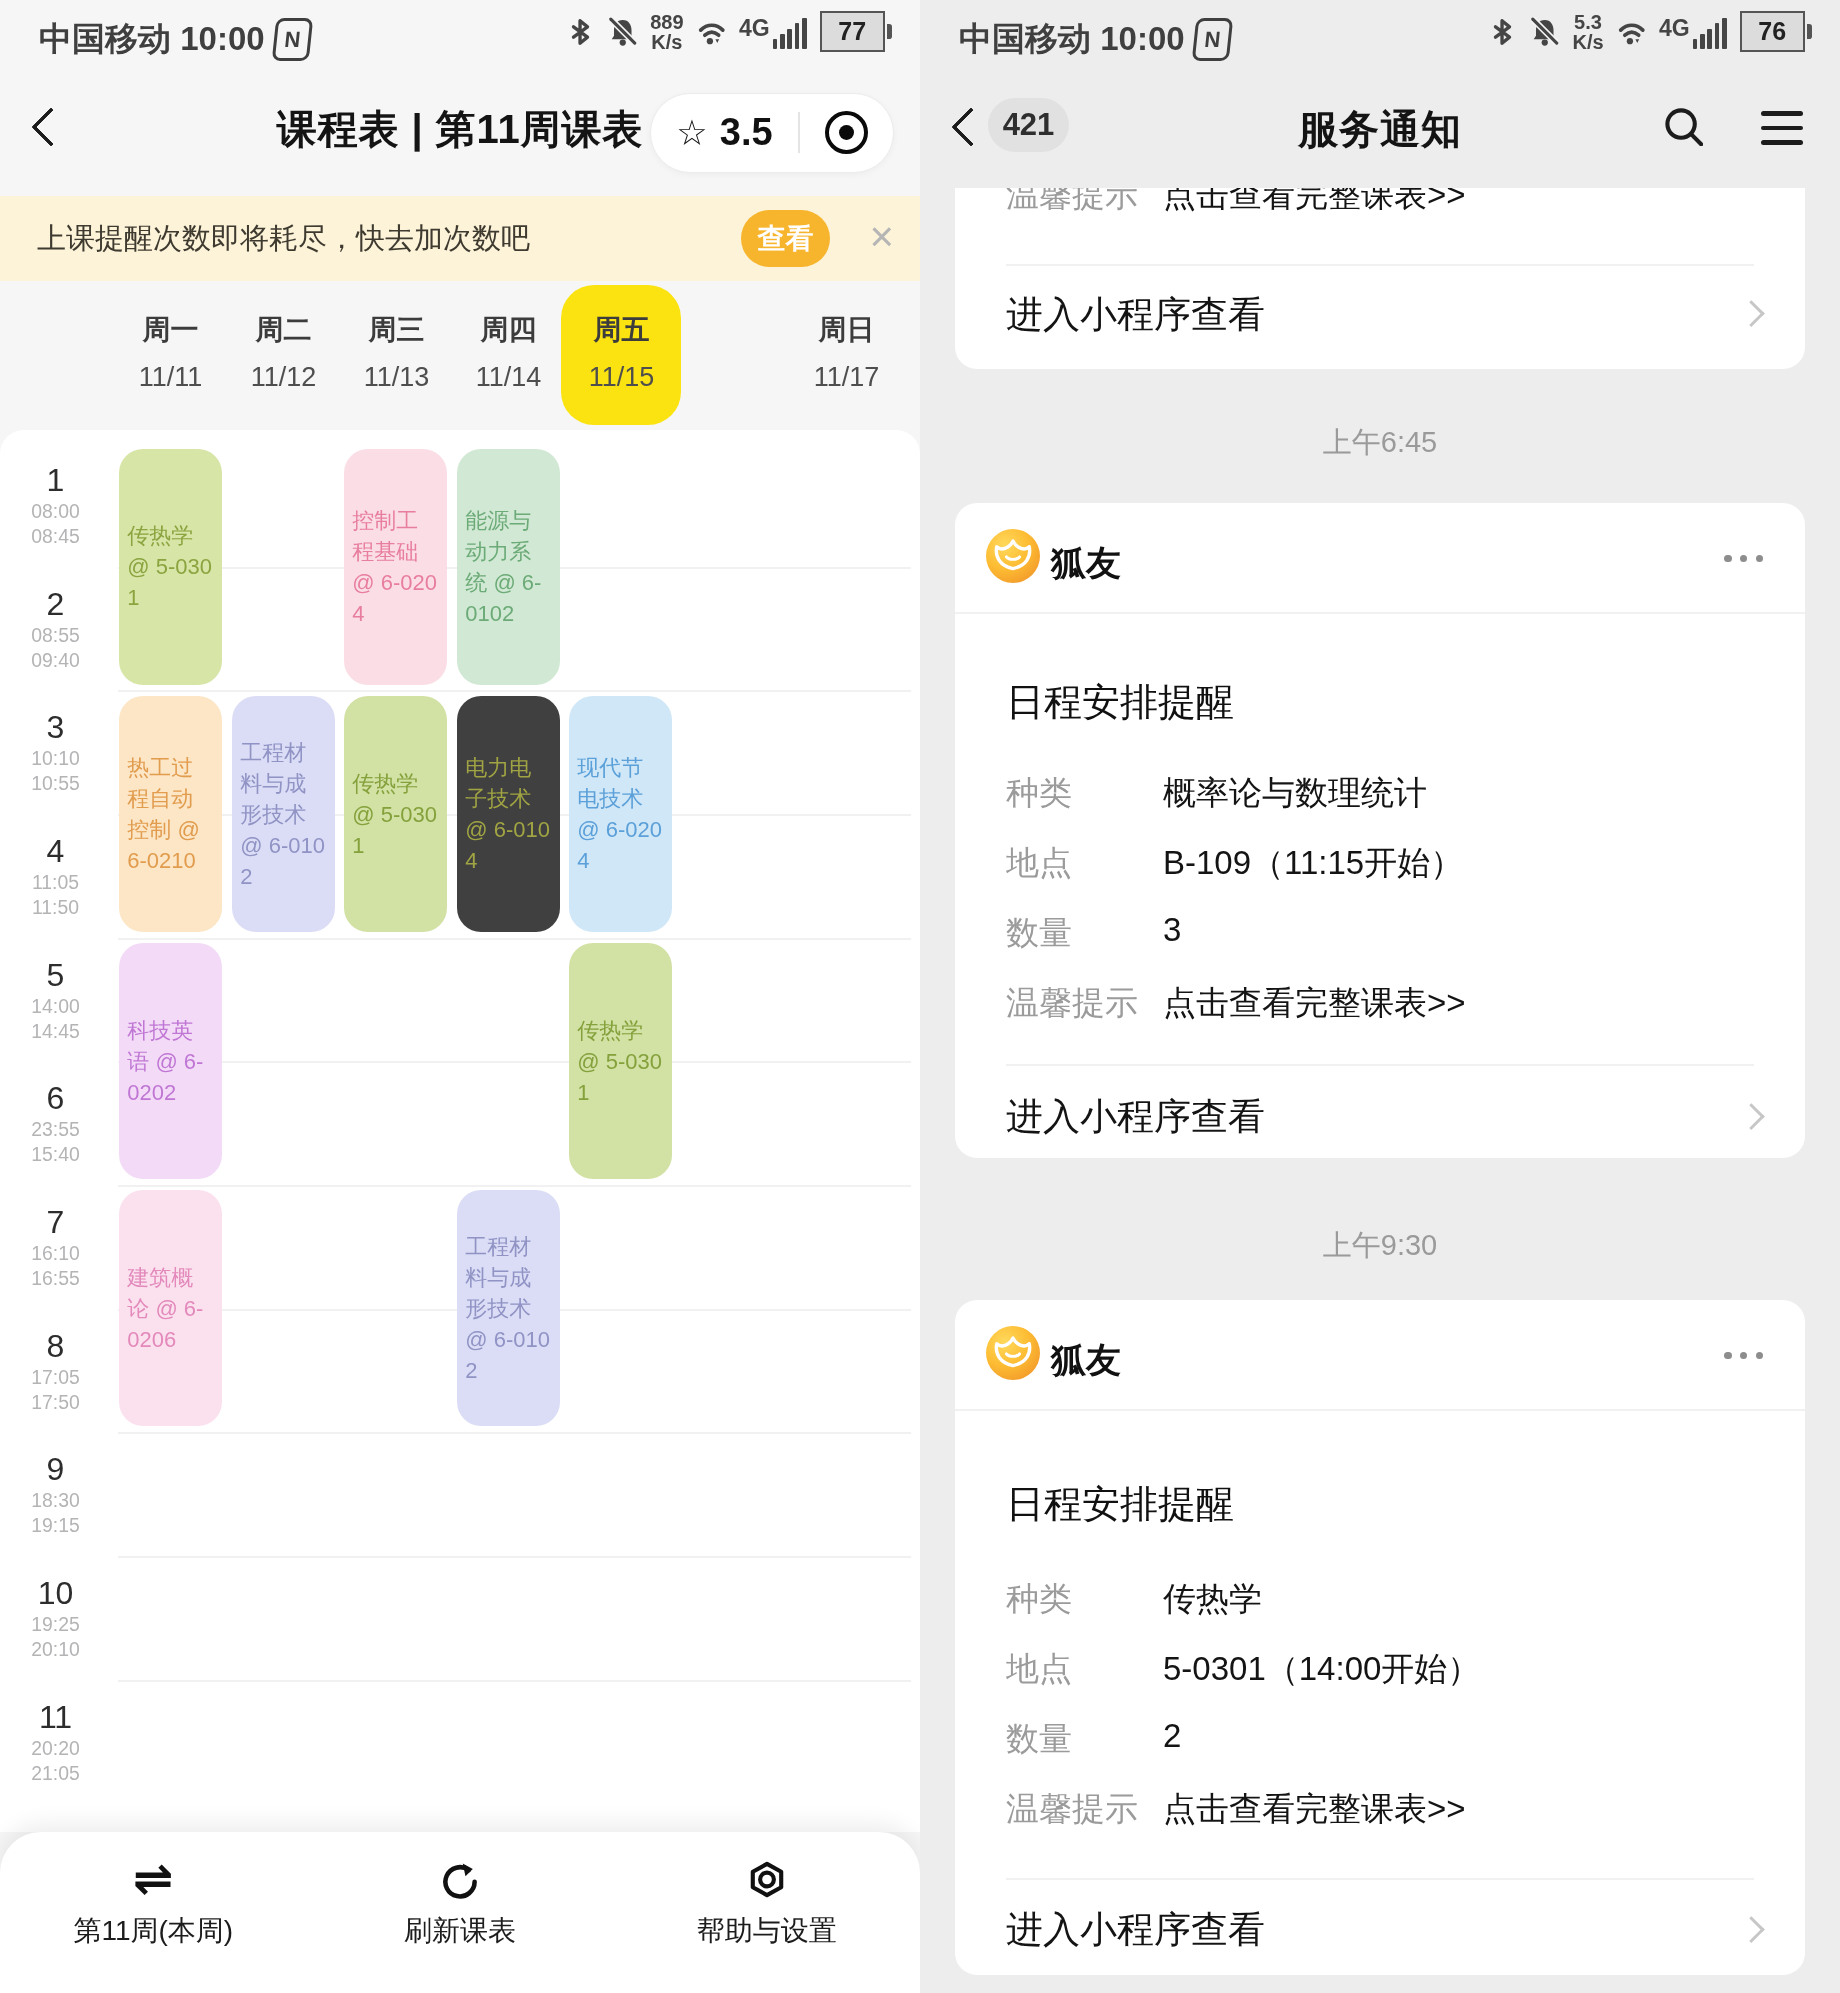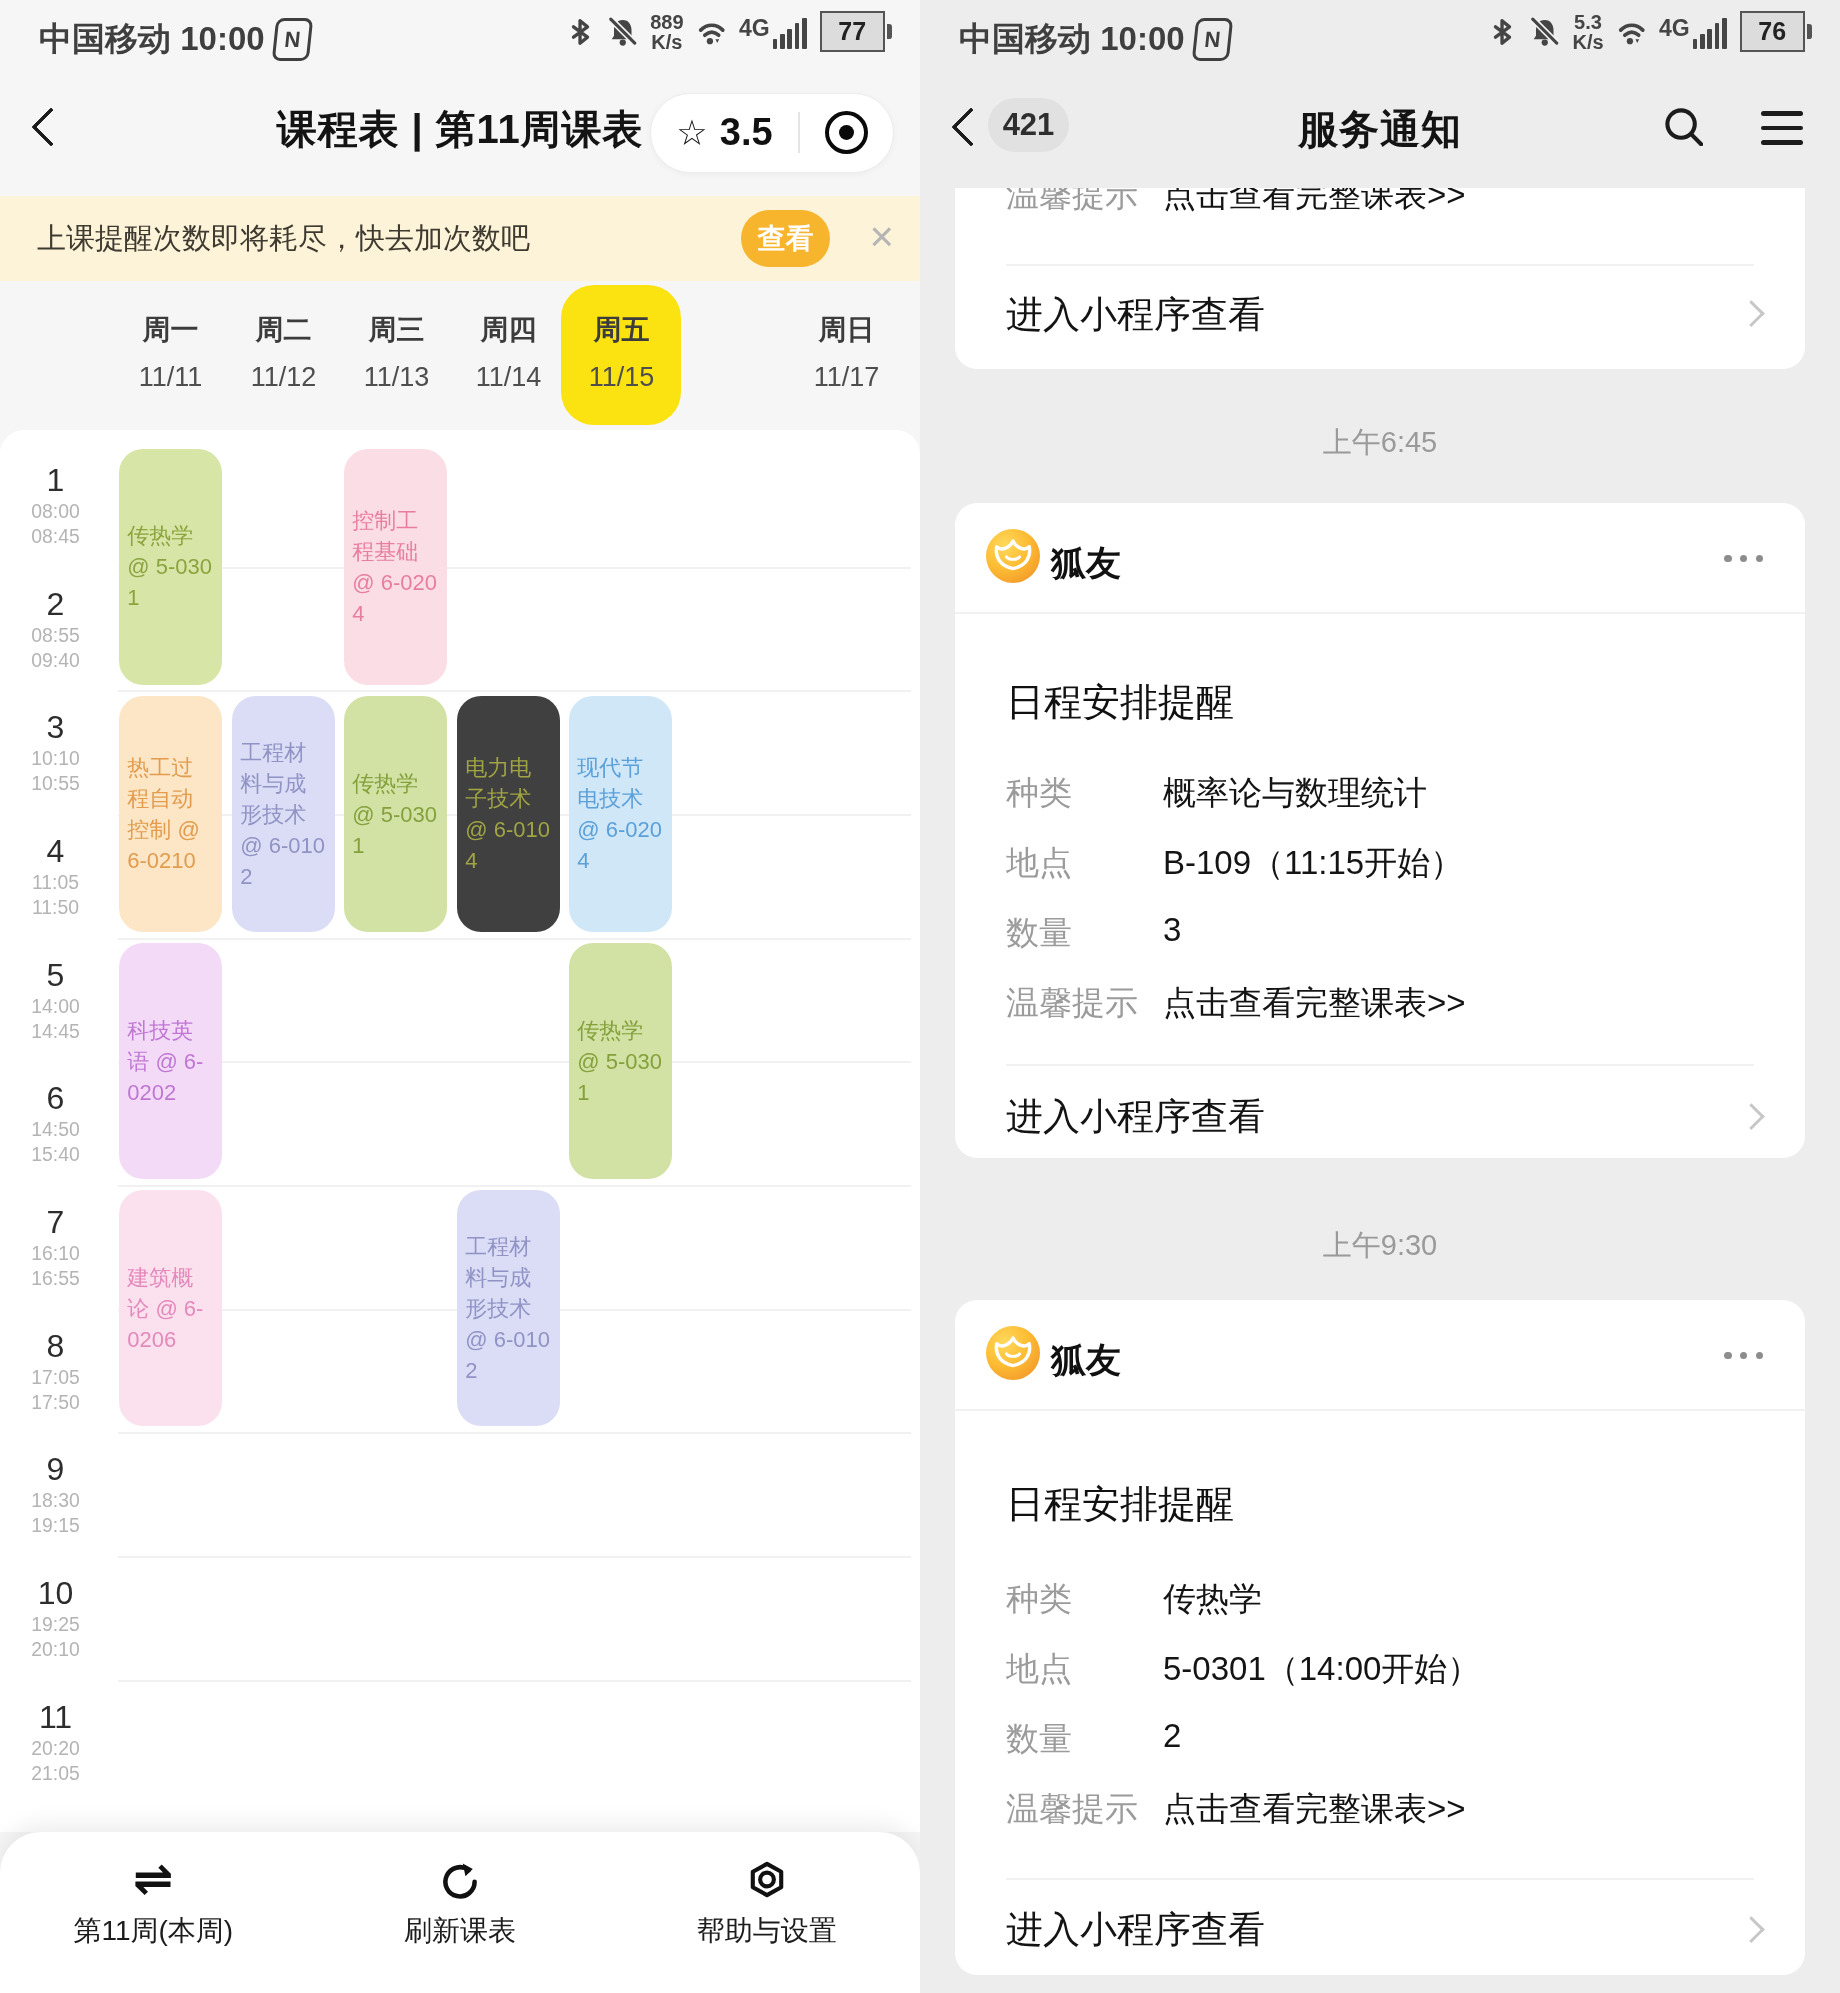--- a/index.html
+++ b/index.html
@@ -272,21 +272,21 @@
           <span class="st">11:05</span>
           <span class="st">11:50</span>
       </div>
       <div class="slot" style="top:508px">
         <span class="sno">5</span>
           <span class="st">14:00</span>
           <span class="st">14:45</span>
       </div>
       <div class="slot" style="top:631px">
         <span class="sno">6</span>
-          <span class="st">14:50</span>
+          <span class="st">23:55</span>
           <span class="st">15:40</span>
       </div>
       <div class="slot" style="top:755px">
         <span class="sno">7</span>
           <span class="st">16:10</span>
           <span class="st">16:55</span>
       </div>
       <div class="slot" style="top:879px">
         <span class="sno">8</span>
           <span class="st">17:05</span>
@@ -303,20 +303,21 @@
           <span class="st">20:10</span>
       </div>
       <div class="slot" style="top:1250px">
         <span class="sno">11</span>
           <span class="st">20:20</span>
           <span class="st">21:05</span>
       </div>
 
       <div class="course d1 r1" style="background:#d7e5a7;color:#8ba43f">传热学 @ 5-0301</div>
       <div class="course d3 r1" style="background:#fbdee5;color:#e87e9f">控制工程基础 @ 6-0204</div>
+      <div class="course d4 r1" style="background:#d1e9d4;color:#6cab77">能源与动力系统 @ 6-0102</div>
       <div class="course d1 r3" style="background:#fce6c6;color:#e19c4e">热工过程自动控制 @ 6-0210</div>
       <div class="course d2 r3" style="background:#dbddf6;color:#9093c4">工程材料与成形技术 @ 6-0102</div>
       <div class="course d3 r3" style="background:#d2e1a4;color:#85a13c">传热学 @ 5-0301</div>
       <div class="course d4 r3" style="background:#404040;color:#a0a442">电力电子技术 @ 6-0104</div>
       <div class="course d5 r3" style="background:#d0e7f8;color:#5ba0d8">现代节电技术 @ 6-0204</div>
       <div class="course d1 r5" style="background:#f3dbf8;color:#c077d4">科技英语 @ 6-0202</div>
       <div class="course d5 r5" style="background:#d2e1a4;color:#85a13c">传热学 @ 5-0301</div>
       <div class="course d1 r7" style="background:#fbe1ee;color:#e389bb">建筑概论 @ 6-0206</div>
       <div class="course d4 r7" style="background:#dbddf6;color:#9093c4">工程材料与成形技术 @ 6-0102</div>
     </div>

